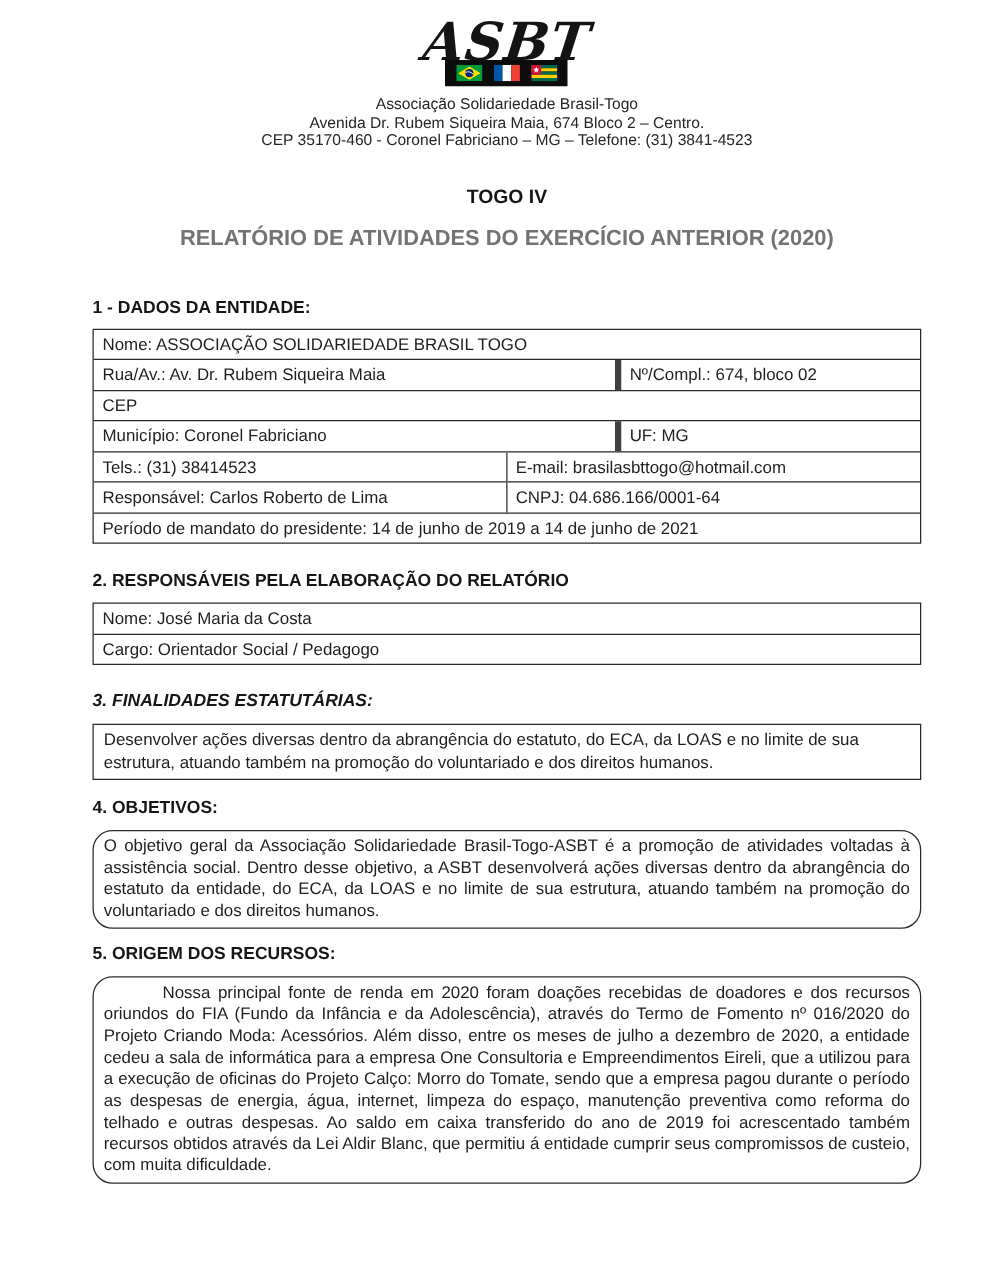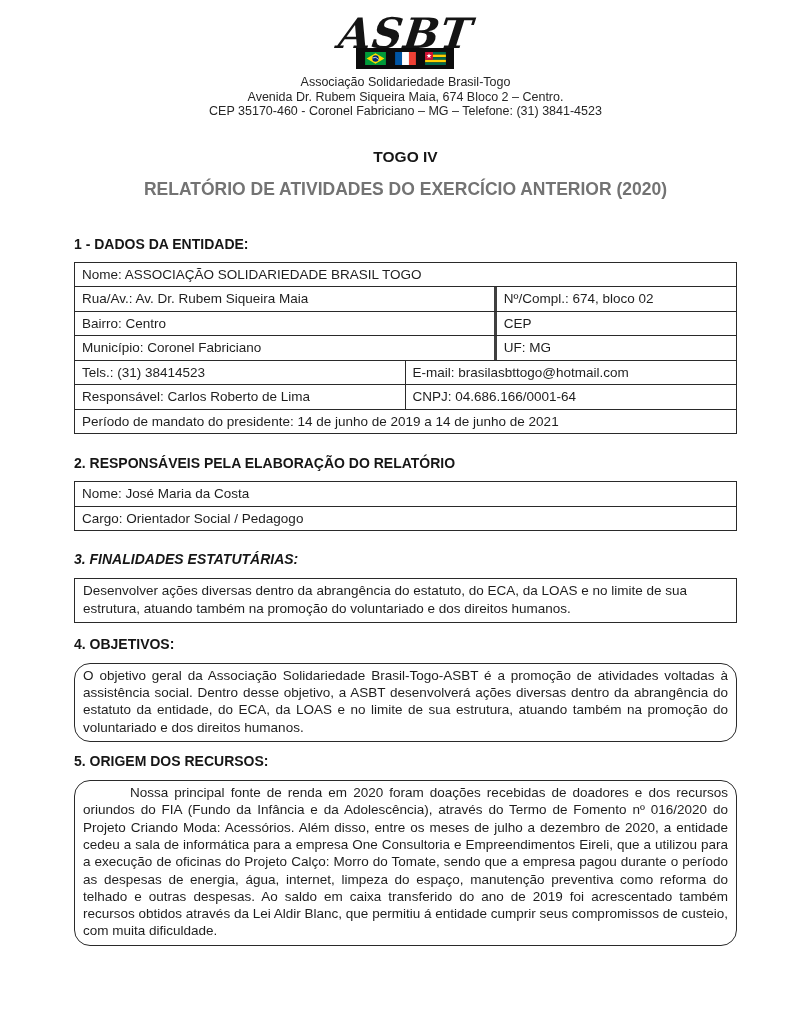--- a/index.html
+++ b/index.html
@@ -67,21 +67,21 @@
   }
   .trow { display: flex; border-bottom: 1px solid #2a2a2a; }
   .trow:last-child { border-bottom: none; }
   .tcell {
     padding: 4px 7px 3px;
     font-size: 13.5px;
     line-height: 16.5px;
     color: #1e1e1e;
     flex: 1 1 auto;
   }
-  .split64 .c1 { flex: 0 0 63.8%; border-right: 3px solid #404040; }
+  .split64 .c1 { flex: 0 0 63.8%; border-right: 5px solid #404040; }
   .split50 .c1 { flex: 0 0 50%; border-right: 1px solid #2a2a2a; }
   .textbox {
     margin-top: 11px;
     border: 1.5px solid #2a2a2a;
     padding: 3px 8px 5px;
     font-size: 13.5px;
     line-height: 17.3px;
     color: #1e1e1e;
   }
   .justify { text-align: justify; border-radius: 16px; }
@@ -131,21 +131,20 @@
   <div class="sec-heading h1">1 - DADOS DA ENTIDADE:</div>
   <div class="tbl">
     <div class="trow">
       <div class="tcell">Nome: ASSOCIAÇÃO SOLIDARIEDADE BRASIL TOGO</div>
     </div>
     <div class="trow split64">
       <div class="tcell c1">Rua/Av.: Av. Dr. Rubem Siqueira Maia</div>
       <div class="tcell c2">Nº/Compl.: 674, bloco 02</div>
     </div>
     <div class="trow split64">
-      <div class="tcell c1">Bairro: Centro</div>
       <div class="tcell c2">CEP</div>
     </div>
     <div class="trow split64">
       <div class="tcell c1">Município: Coronel Fabriciano</div>
       <div class="tcell c2">UF: MG</div>
     </div>
     <div class="trow split50">
       <div class="tcell c1">Tels.: (31) 38414523</div>
       <div class="tcell c2">E-mail: brasilasbttogo@hotmail.com</div>
     </div>

